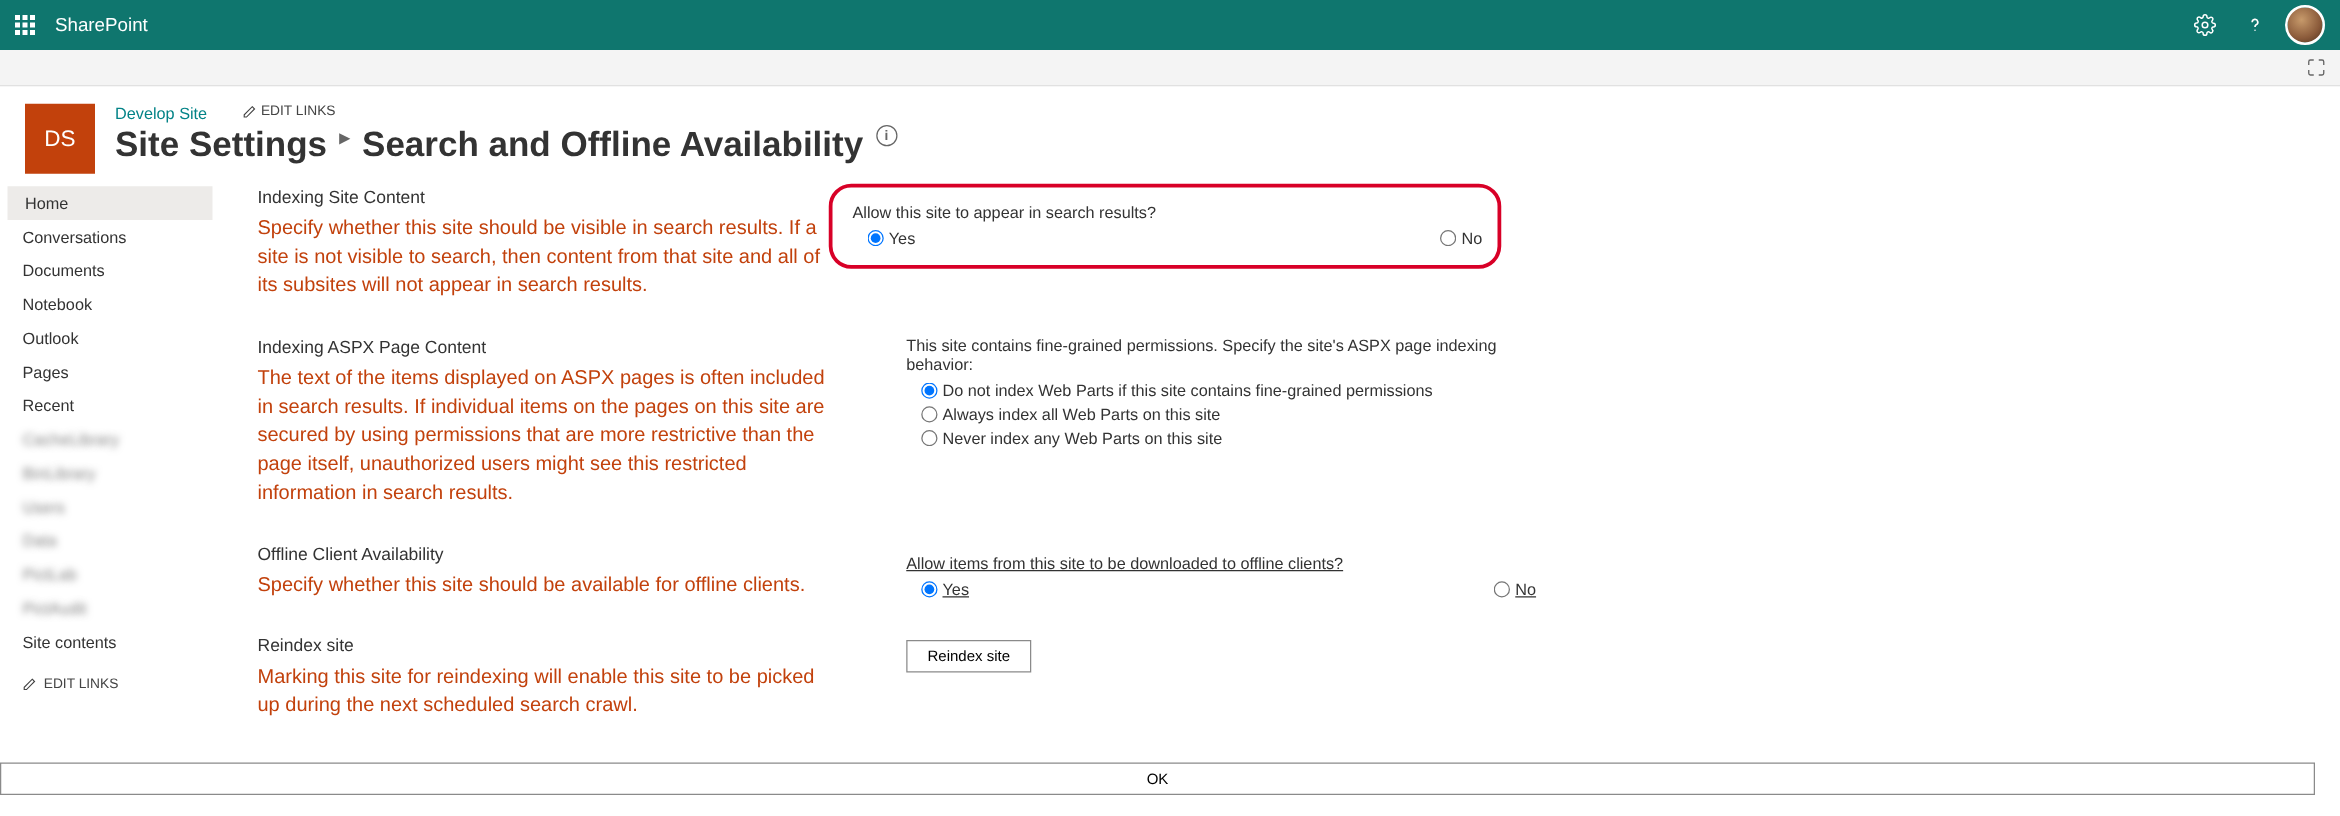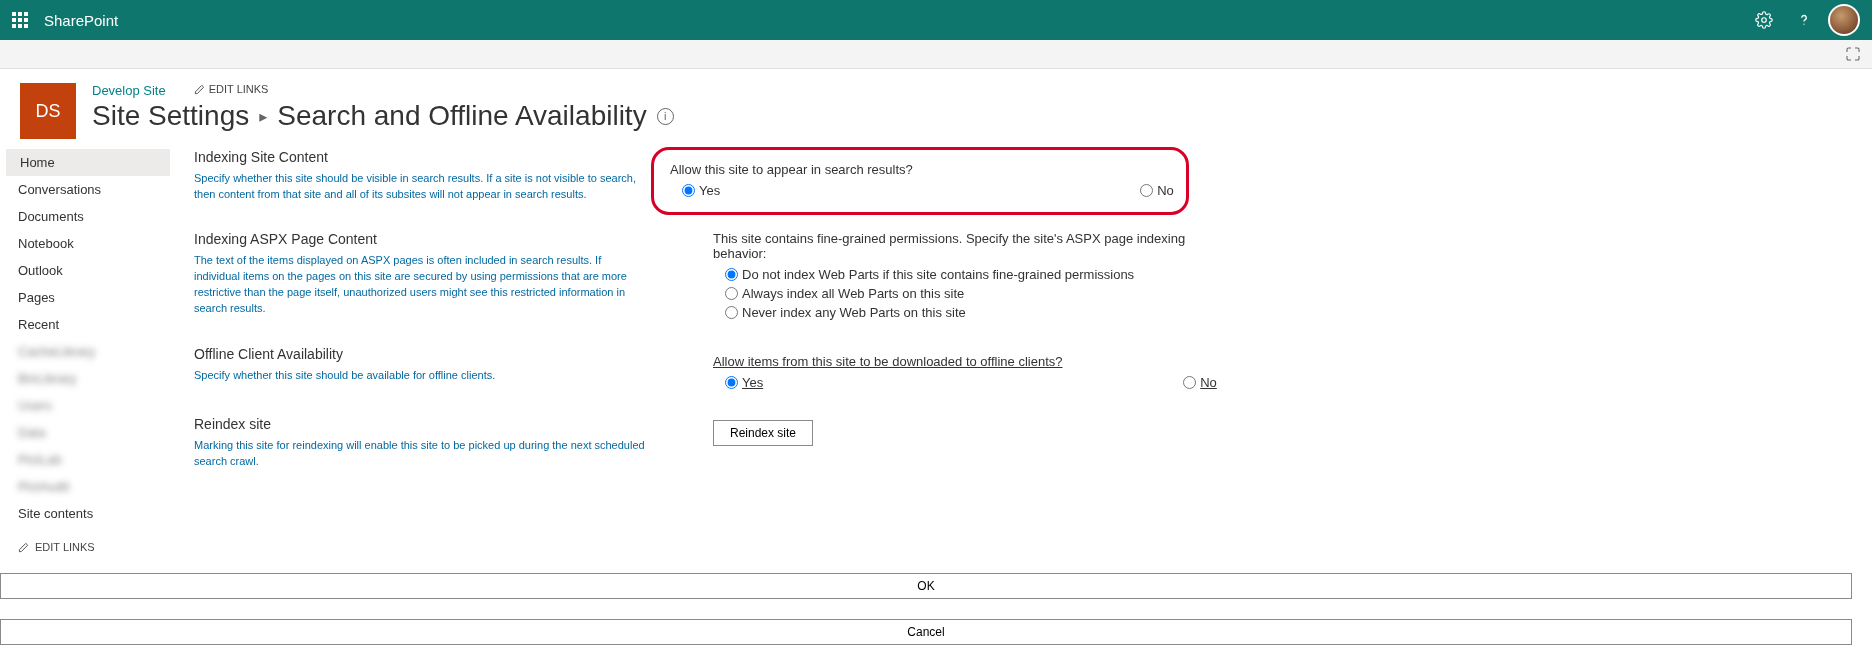--- a/index.html
+++ b/index.html
@@ -120,24 +120,24 @@
     color: #444;
     font-size: 11px;
     display: flex;
     align-items: center;
     gap: 4px;
     cursor: pointer;
   }
 
   .page-title {
     font-size: 28px;
-    font-weight: 400;
-    color: #333;
-    display: flex;
-    align-items: center;
+    font-weight: 700;
+    color: #333;
+    display: flex;
+    align-items: flex-start;
     gap: 10px;
   }
   .page-title .crumb-link {
     cursor: pointer;
   }
   .page-title .sep {
     font-size: 16px;
     color: #666;
   }
   .info-badge {
@@ -197,38 +197,39 @@
     padding-right: 20px;
     flex-direction: column;
   }
   .row {
     display: flex;
     gap: 20px;
   }
   .desc-col {
     width: 455px;
     flex-shrink: 0;
+    margin-left: 12px;
   }
   .ctrl-col {
     flex: 1;
     max-width: 520px;
   }
 
   .section {
     margin-bottom: 28px;
   }
   .section h3 {
     font-size: 14px;
     font-weight: 400;
     color: #333;
     margin: 0 0 6px 0;
   }
   .section p {
-    font-size: 11px;
-    color: #0369a1;
+    font-size: 16px;
+    color: #c2410c;
     margin: 0;
     line-height: 1.45;
   }
 
   .ctrl-group { margin-bottom: 26px; margin-left: 44px; }
   .ctrl-label {
     font-size: 13px;
     color: #333;
     margin-bottom: 6px;
   }

